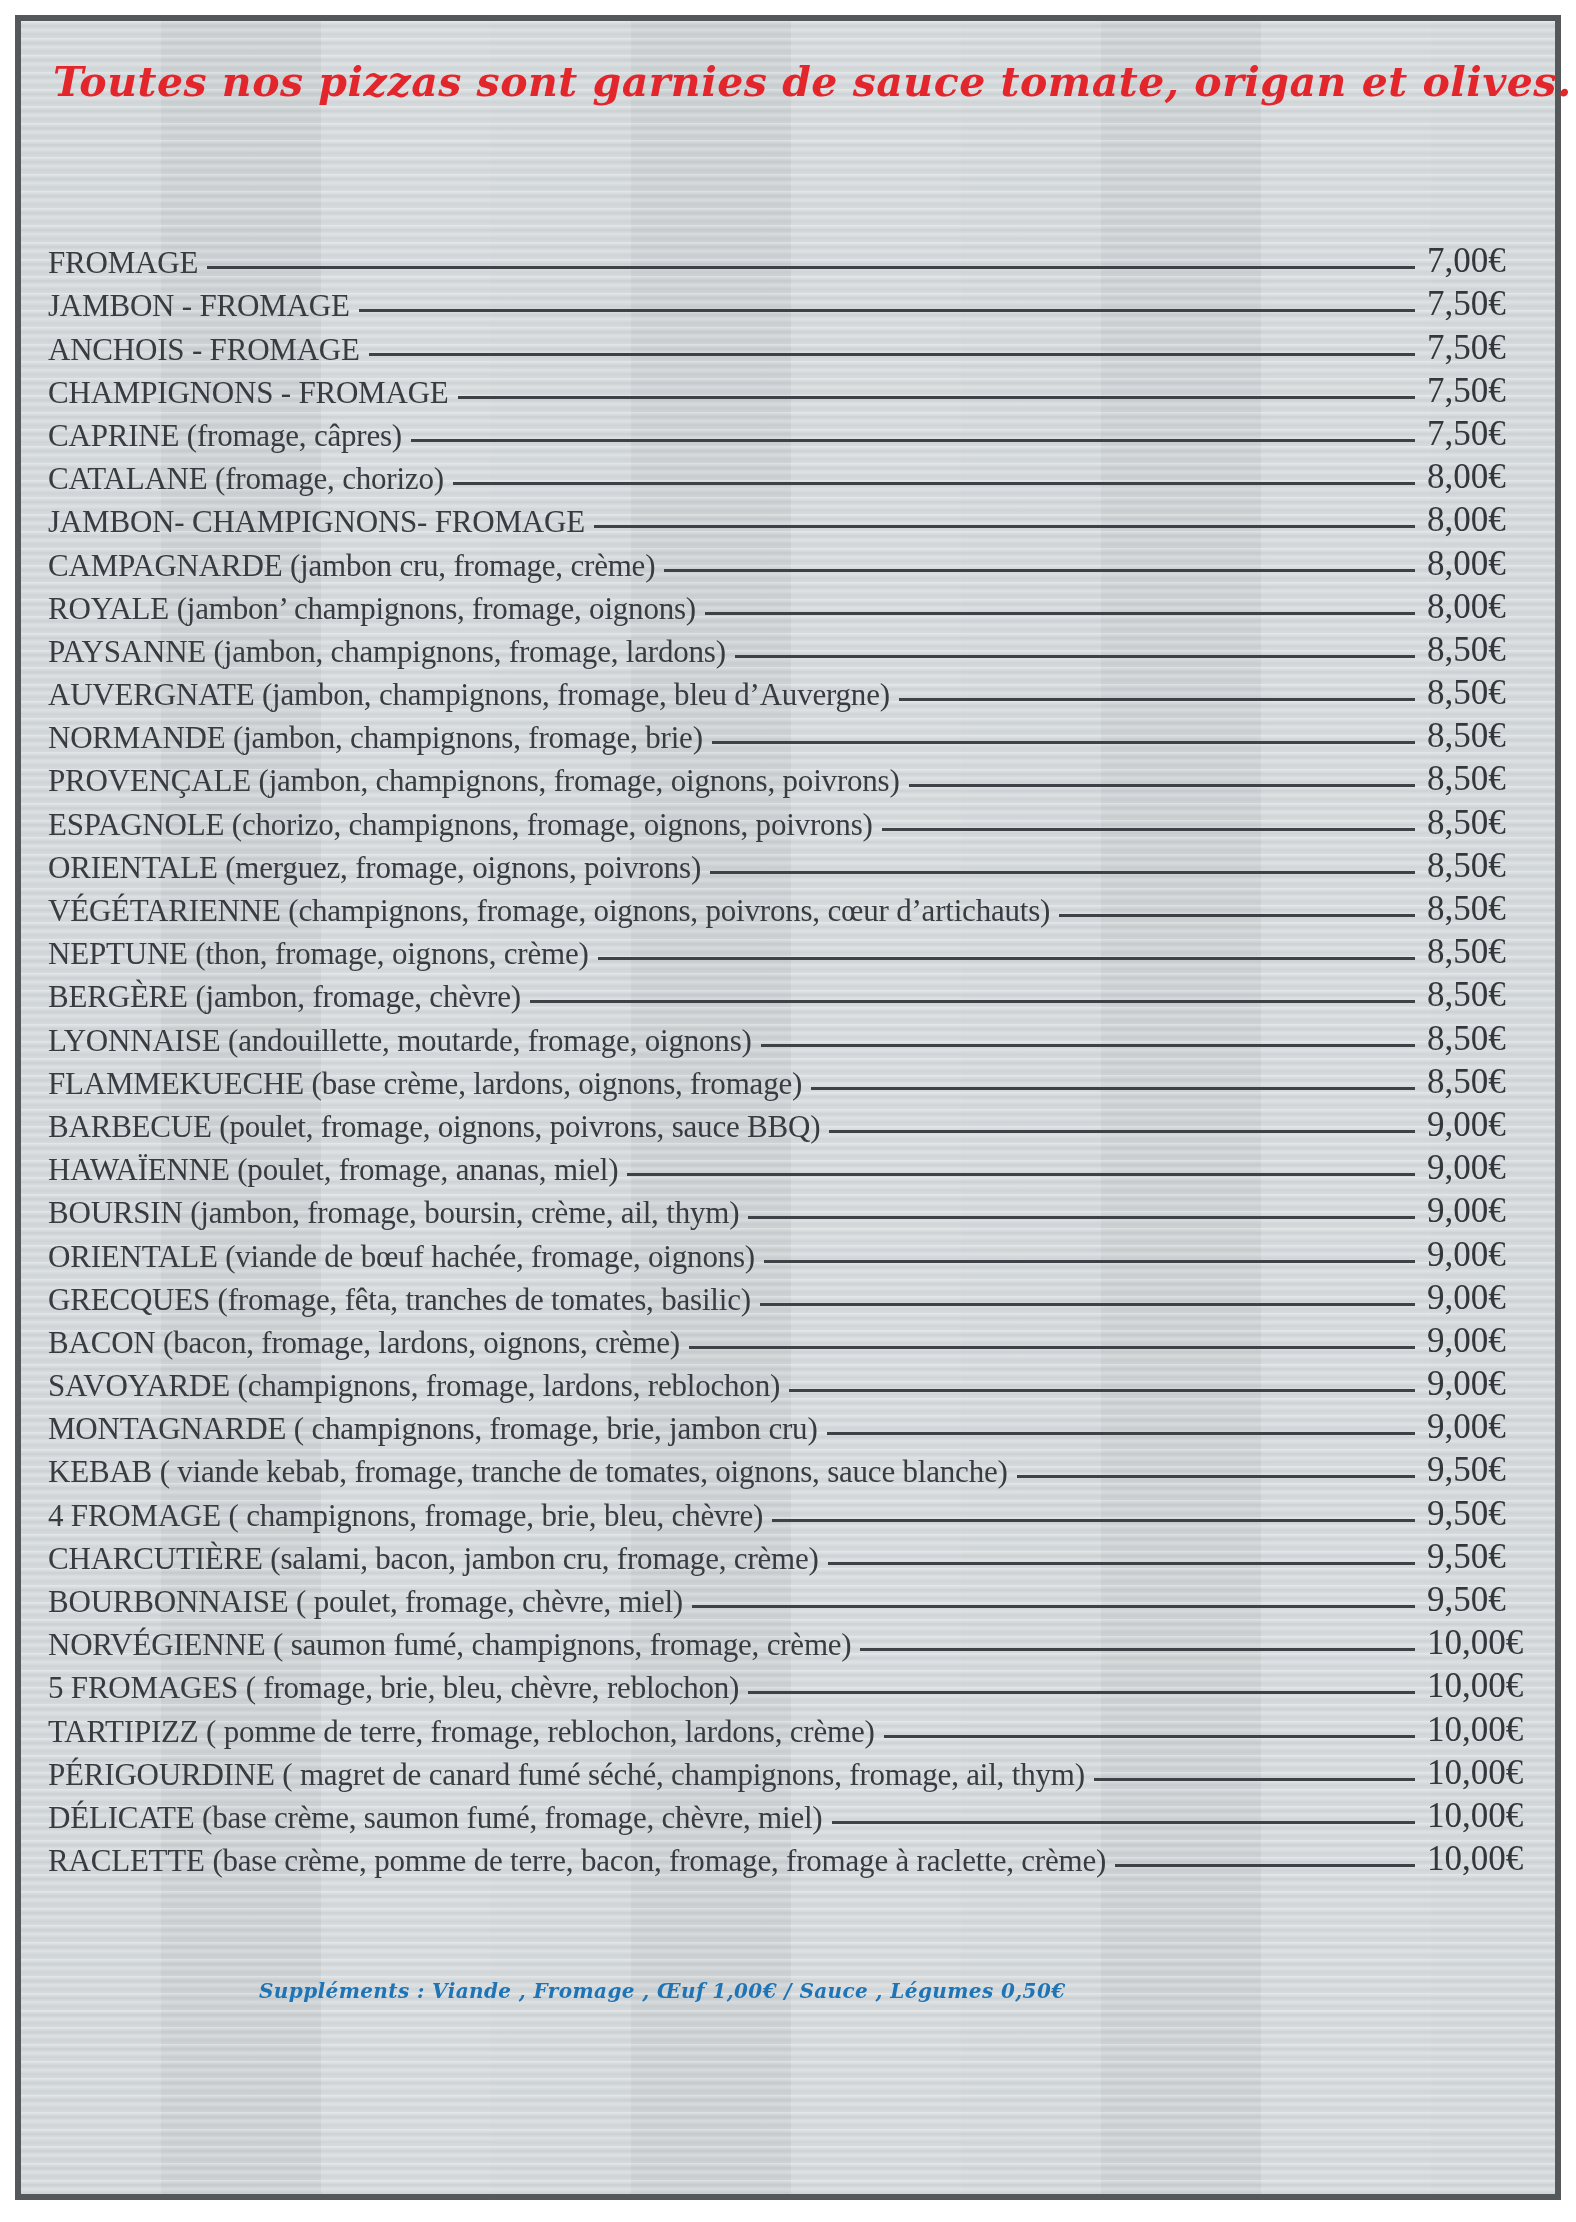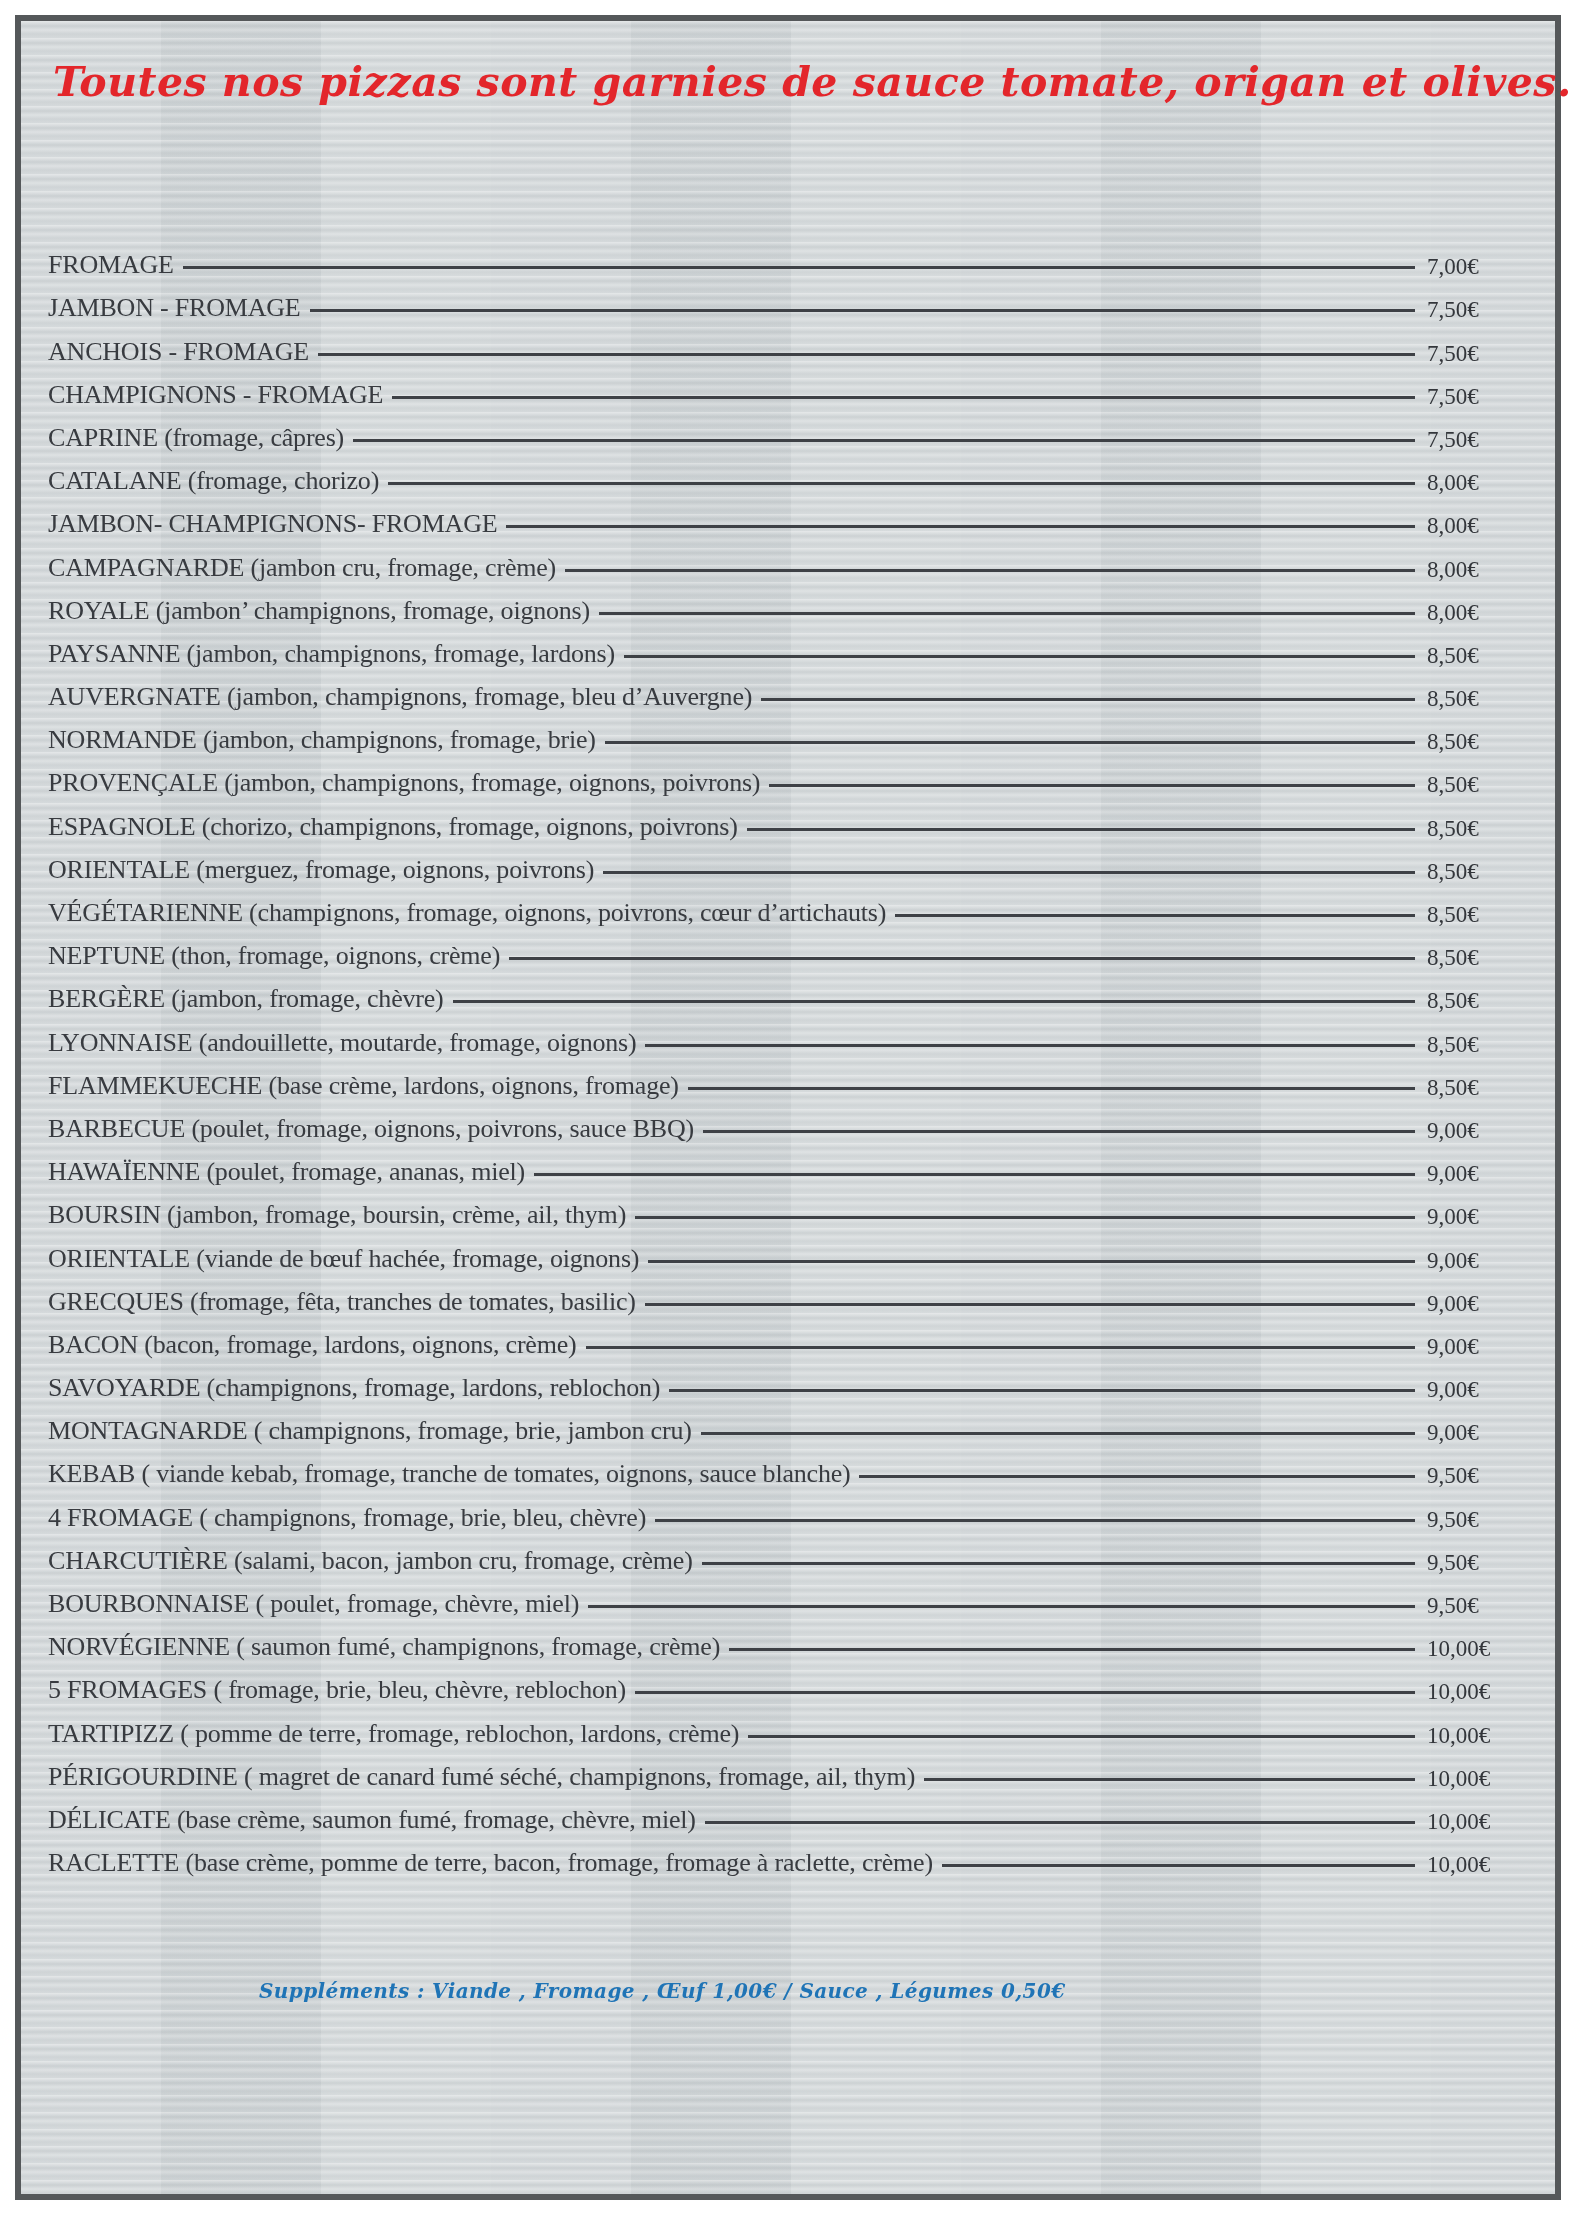--- a/index.html
+++ b/index.html
@@ -26,30 +26,30 @@
     font-size:41px;line-height:1.15;white-space:nowrap;letter-spacing:.5px;
   }
   .menu{
     position:absolute;left:27px;right:10px;top:214px;
     list-style:none;margin:0;padding:0;
   }
   .row{
     display:flex;align-items:flex-end;height:43.2px;overflow:visible;
   }
   .label{
-    white-space:nowrap;font-size:26px;line-height:1;
+    white-space:nowrap;font-size:31px;line-height:1;
     color:#383b40;letter-spacing:-0.2px;
   }
   .leader{
     flex:1 1 auto;min-width:18px;height:0;
     border-bottom:3px solid #3e4146;
     margin:0 12px 9px 9px;
   }
   .price{
-    flex:0 0 118px;font-size:23px;line-height:1;color:#33363b;
+    flex:0 0 118px;font-size:35px;line-height:1;color:#33363b;
     text-align:left;white-space:nowrap;
   }
   .note-blue{
     position:absolute;left:238px;top:1958px;
     font-family:"DejaVu Serif", serif;font-style:italic;font-weight:bold;
     font-size:20px;white-space:nowrap;letter-spacing:.4px;
   }
 </style>
 </head>
 <body>

